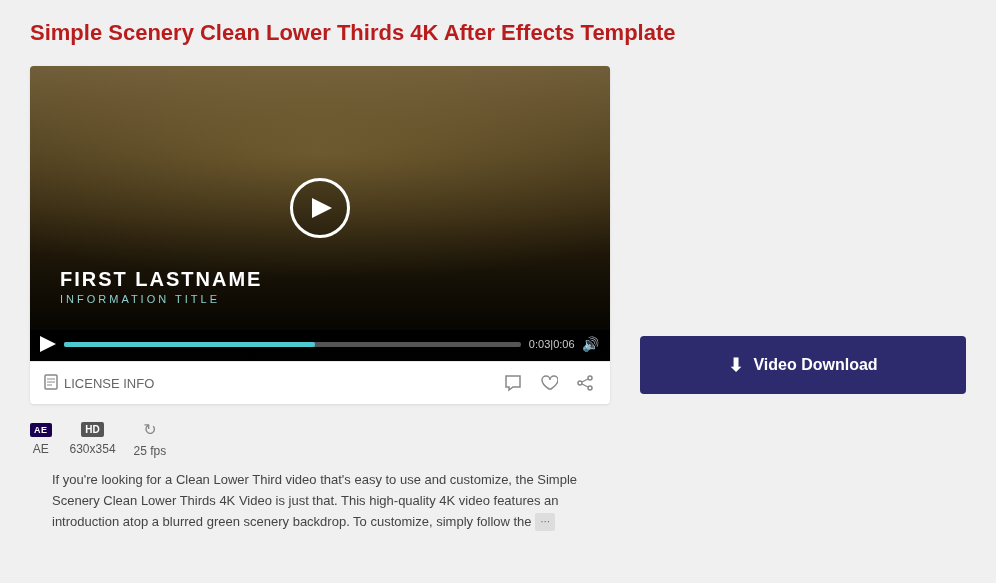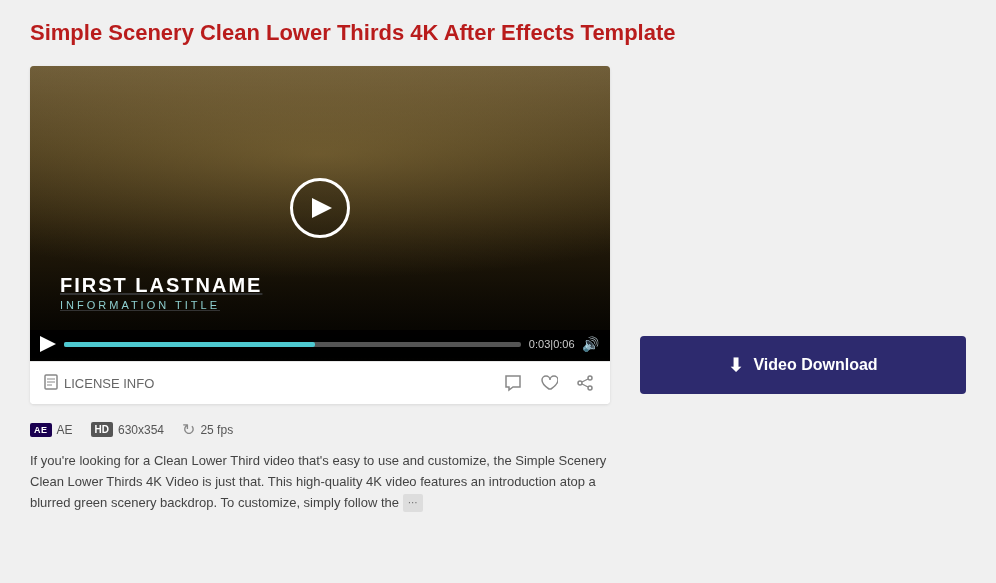--- a/index.html
+++ b/index.html
@@ -51,23 +51,22 @@
     }
     .video-bg-overlay {
       position: absolute;
       inset: 0;
       background:
         radial-gradient(ellipse 120% 60% at 50% 30%, rgba(180,150,80,0.35) 0%, transparent 70%),
         linear-gradient(180deg, rgba(100,80,40,0.5) 0%, rgba(40,30,10,0.7) 50%, rgba(0,0,0,0.95) 100%);
     }
     .lower-third {
       position: absolute;
-      bottom: 50px;
+      bottom: 56px;
       left: 30px;
-      text-decoration: underline;
     }
     .lower-third-name {
       font-size: 20px;
       font-weight: 800;
       color: #fff;
       letter-spacing: 2px;
       text-transform: uppercase;
     }
     .lower-third-title {
       font-size: 11px;
@@ -181,20 +180,21 @@
       align-items: center;
       gap: 18px;
       margin-top: 16px;
     }
     .meta-badge {
       display: flex;
       align-items: center;
       gap: 5px;
       font-size: 12px;
       color: #555;
+      flex-direction: column;
     }
     .ae-badge {
       background: #1a0050;
       color: #fff;
       font-size: 9px;
       font-weight: 700;
       padding: 2px 4px;
       border-radius: 2px;
       letter-spacing: 0.5px;
     }
@@ -208,20 +208,21 @@
     }
     .fps-icon {
       font-size: 16px;
       color: #888;
     }
     .description-text {
       margin-top: 12px;
       font-size: 13px;
       color: #444;
       line-height: 1.6;
+      margin-left: 22px;
     }
     .description-ellipsis {
       display: inline-block;
       background: #ddd;
       color: #666;
       font-size: 10px;
       padding: 1px 5px;
       border-radius: 2px;
       vertical-align: middle;
       cursor: pointer;

